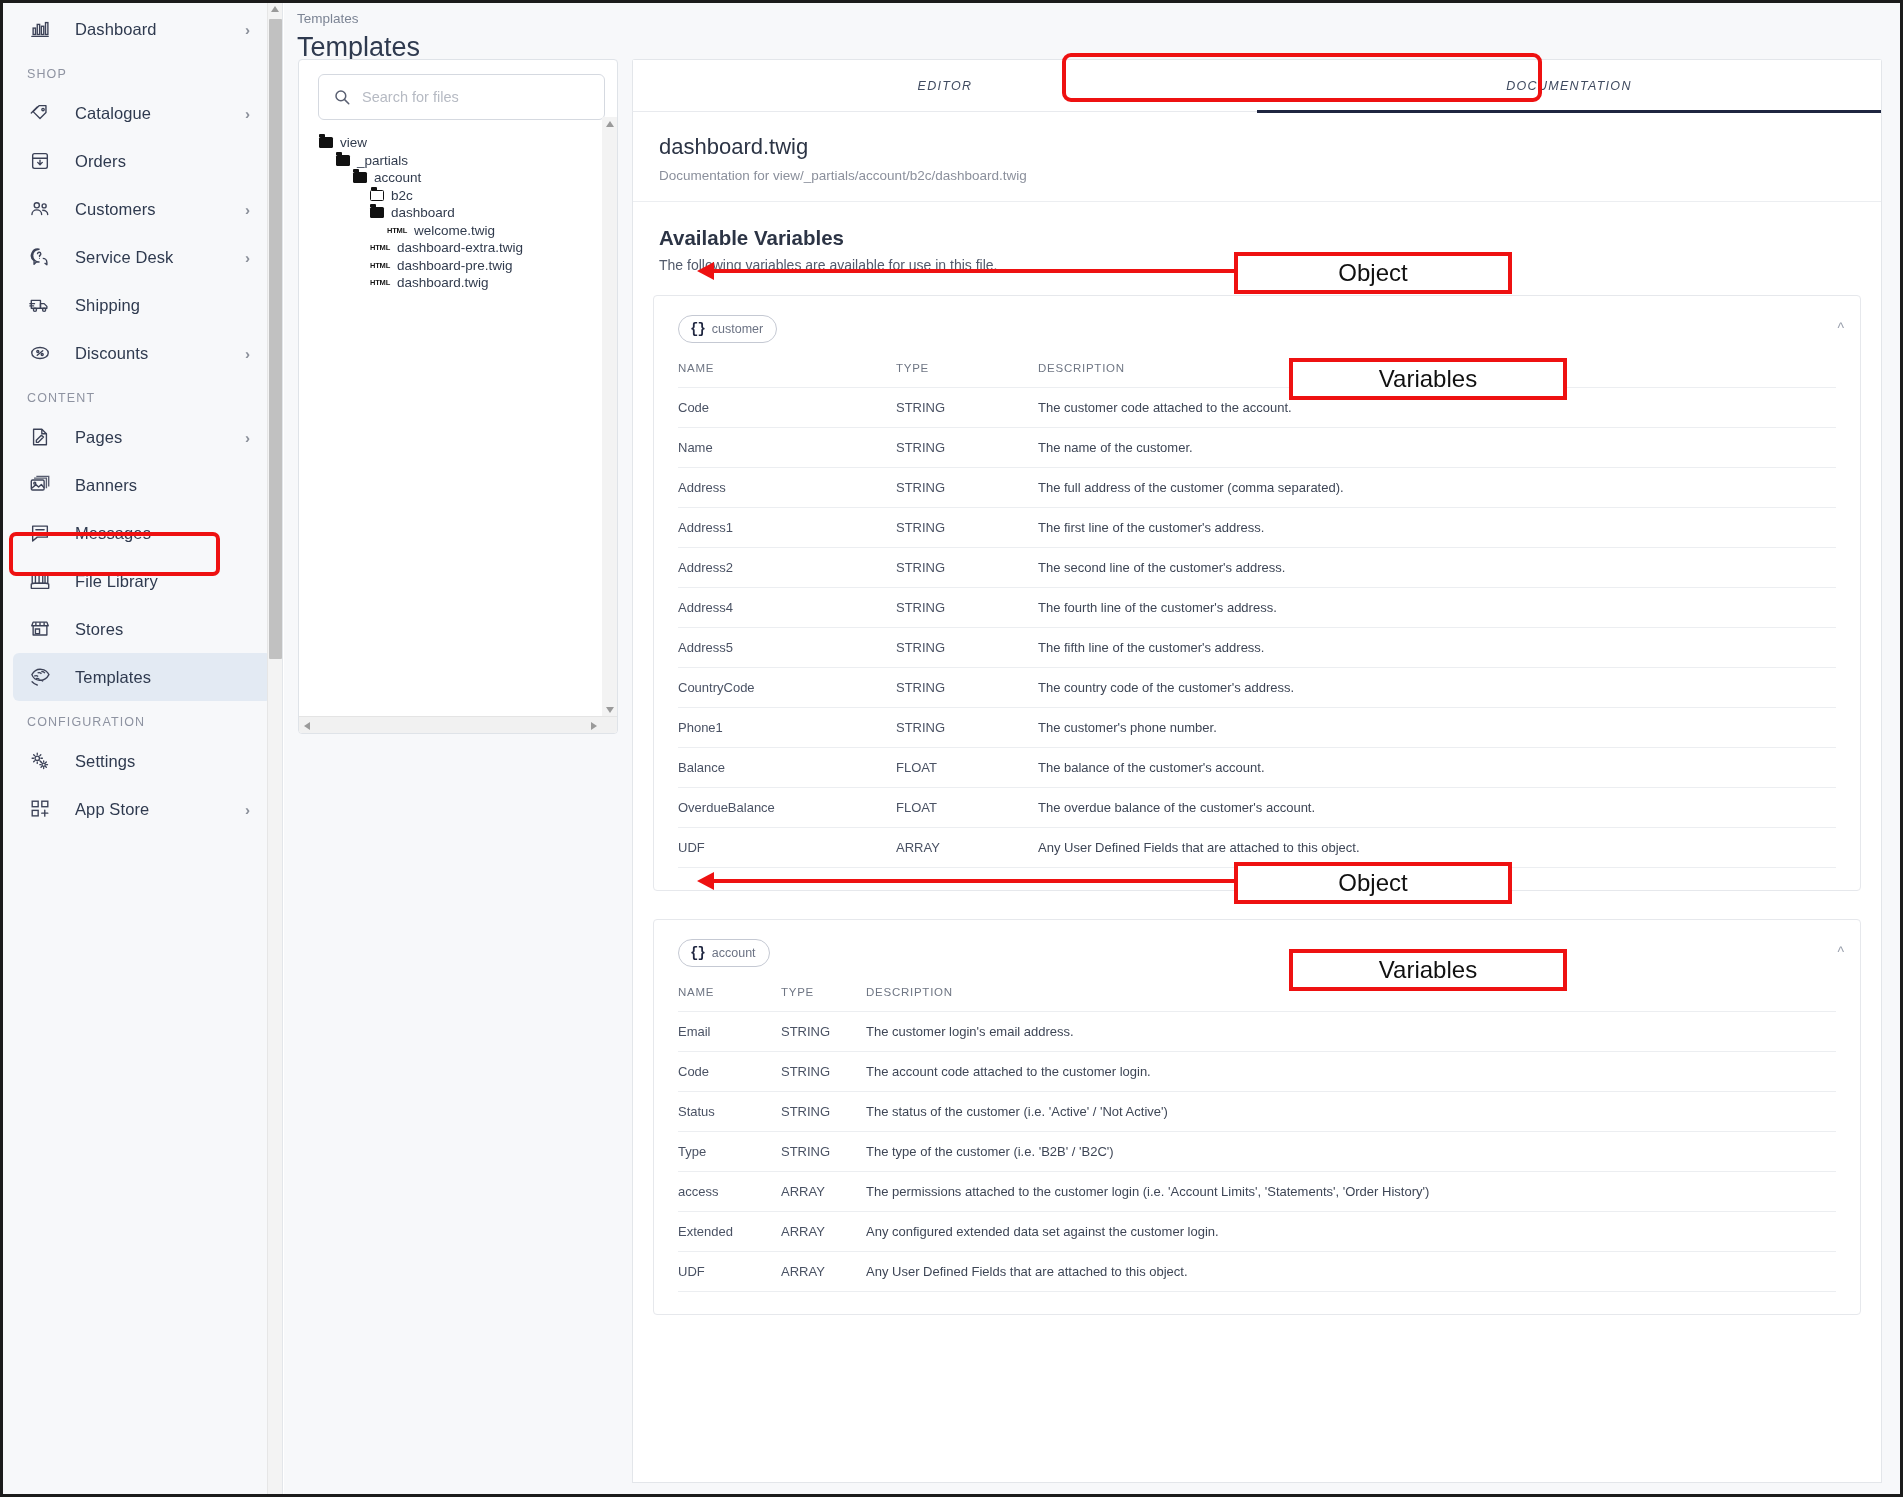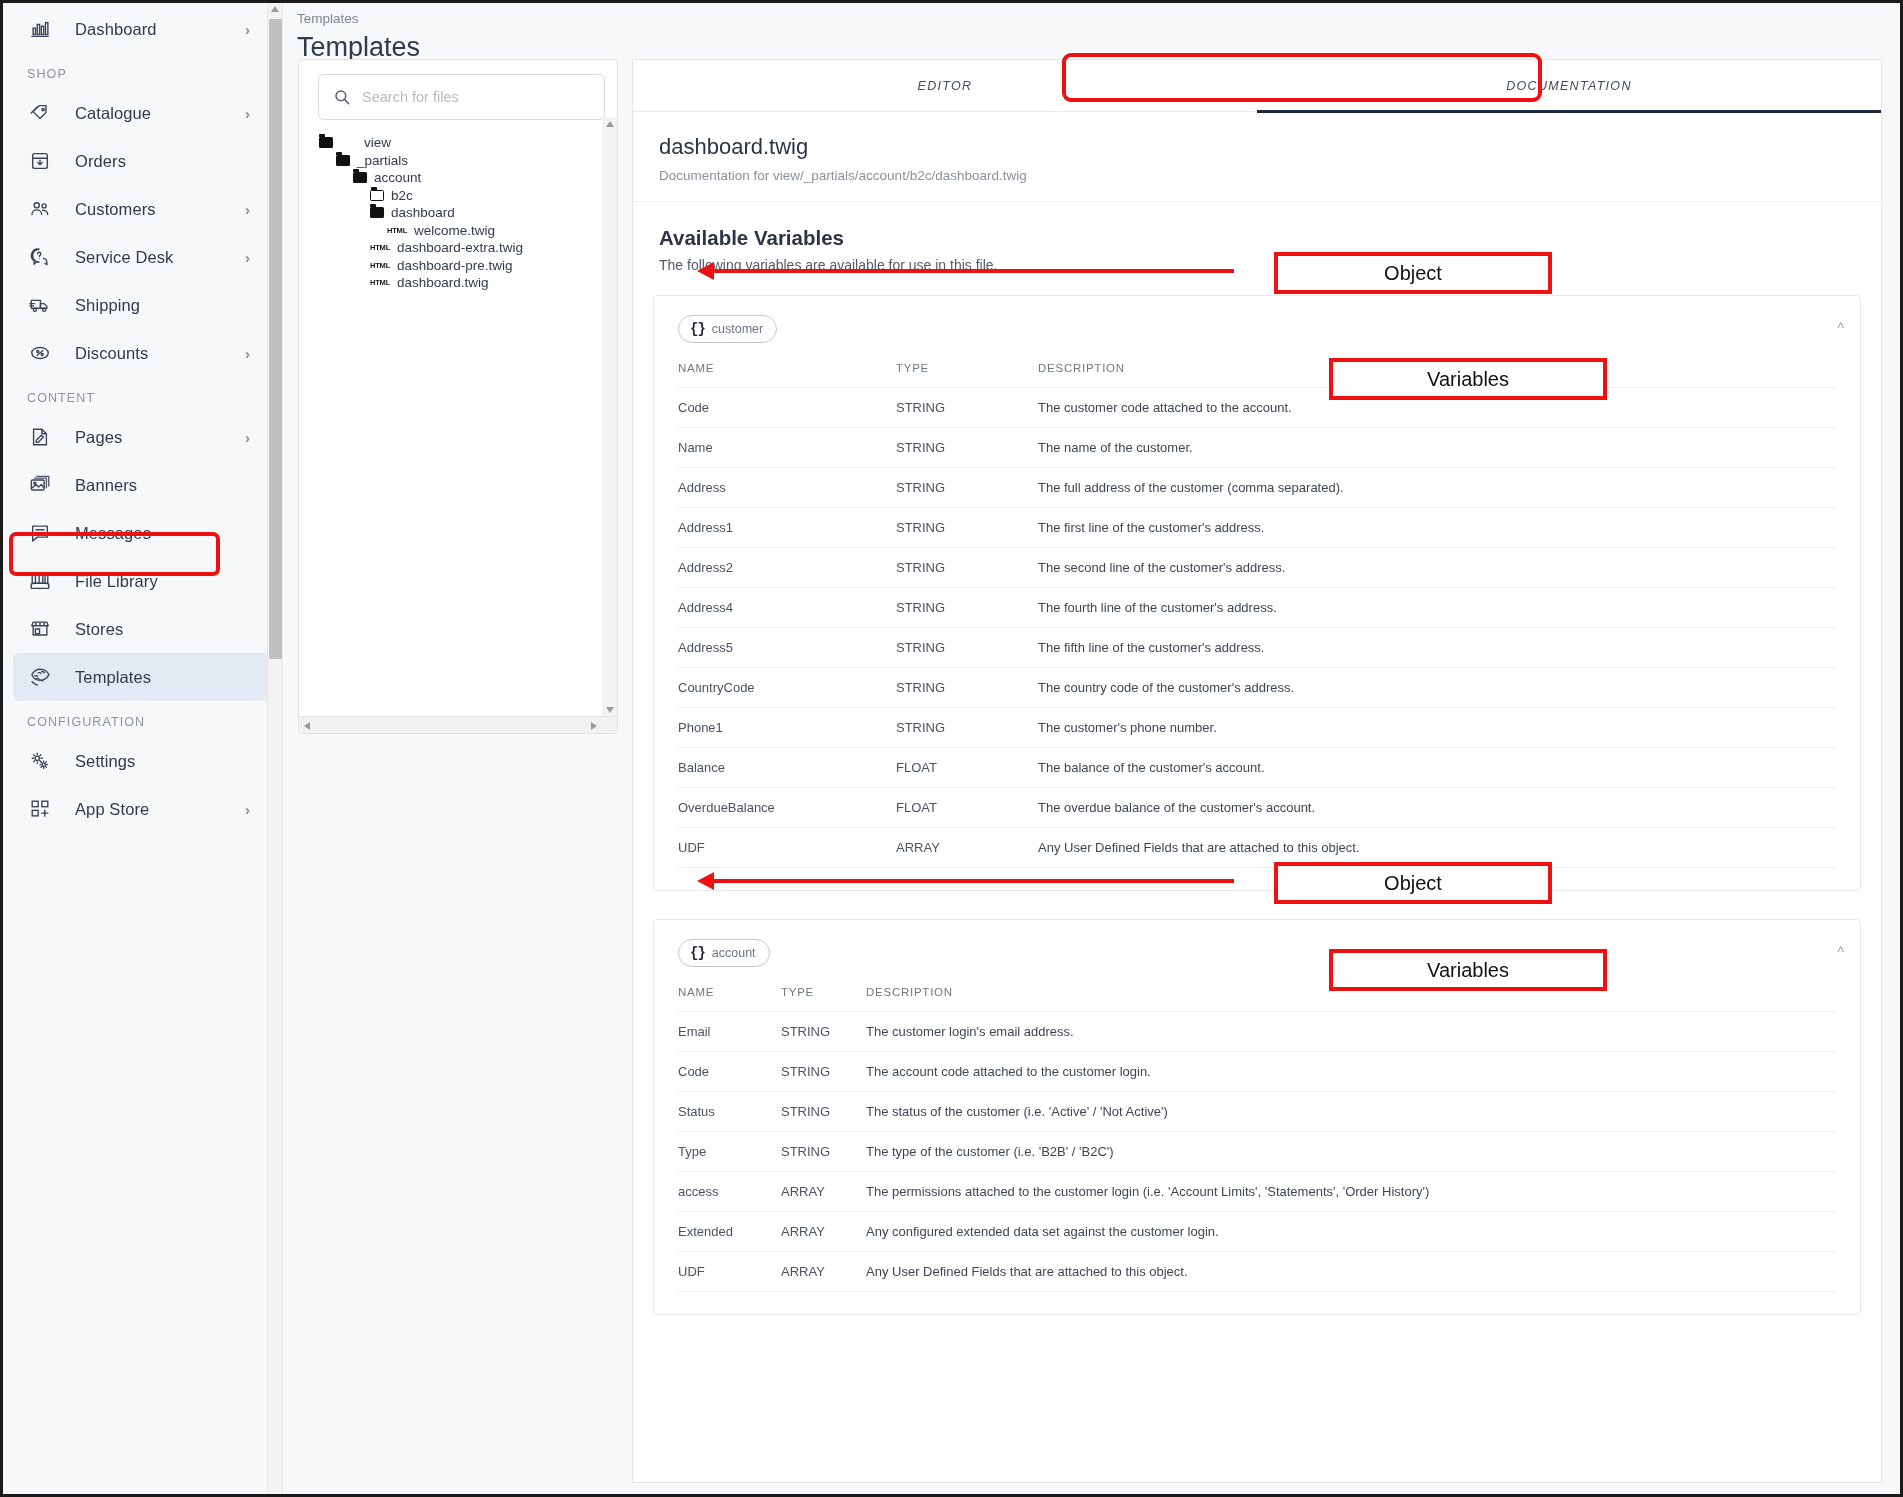--- a/index.html
+++ b/index.html
@@ -375,24 +375,23 @@
   .vt.account col.c1 { width: 103px; }
   .vt.account col.c2 { width: 85px; }
   .vt.account col.c3 { width: auto; }
 
   
   .anno-box {
     position: absolute;
     border: 4px solid #ee1111;
     background: #ffffff;
     display: flex; align-items: center; justify-content: center;
-    font-size: 20px;
+    font-size: 24px;
     color: #111111;
     z-index: 40;
-    margin-left: 40px;
   }
   .anno-line {
     position: absolute;
     height: 4px;
     background: #ee1111;
     z-index: 39;
   }
   .anno-arrow {
     position: absolute;
     width: 0; height: 0;
@@ -613,21 +612,21 @@
         <span class="search-icon">
           <svg width="18" height="18" viewBox="0 0 24 24" fill="none" stroke="#5a6072" stroke-width="2">
             <circle cx="10.5" cy="10.5" r="6.5"></circle>
               <path d="M15.5 15.5 21 21" stroke-linecap="round"></path>
           </svg>
         </span>
         <input class="search-input" value="" placeholder="Search for files" style="">
       </div>
 
       <div class="tree">
-        <div class="tree-row" style="padding-left:10px;gap:24px;">
+        <div class="tree-row" style="padding-left:10px;">
           <span class="ticon">
               <span class="folder-glyph"></span>
             </span>
           <span class="tlabel">view</span>
         </div>
         <div class="tree-row" style="padding-left:27px;">
           <span class="ticon">
               <span class="folder-glyph"></span>
             </span>
           <span class="tlabel">_partials</span>

